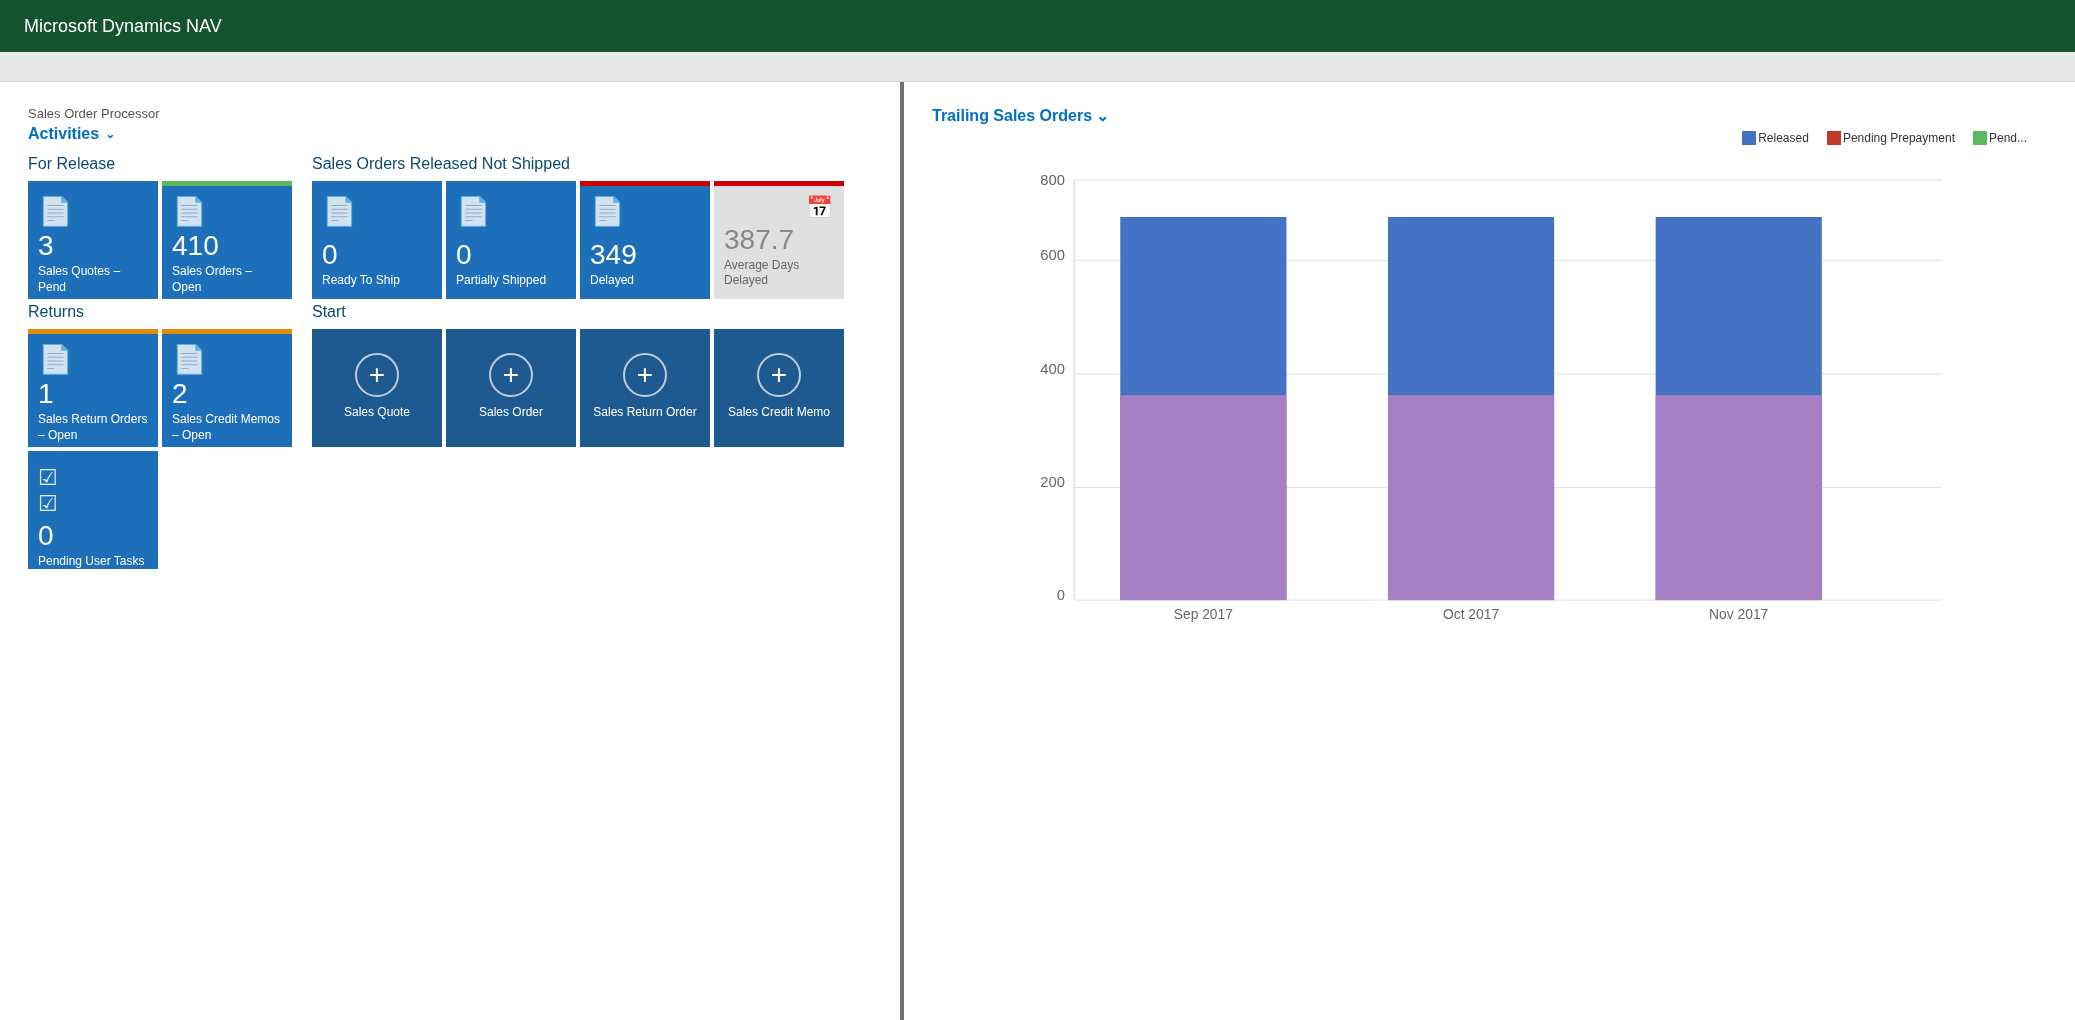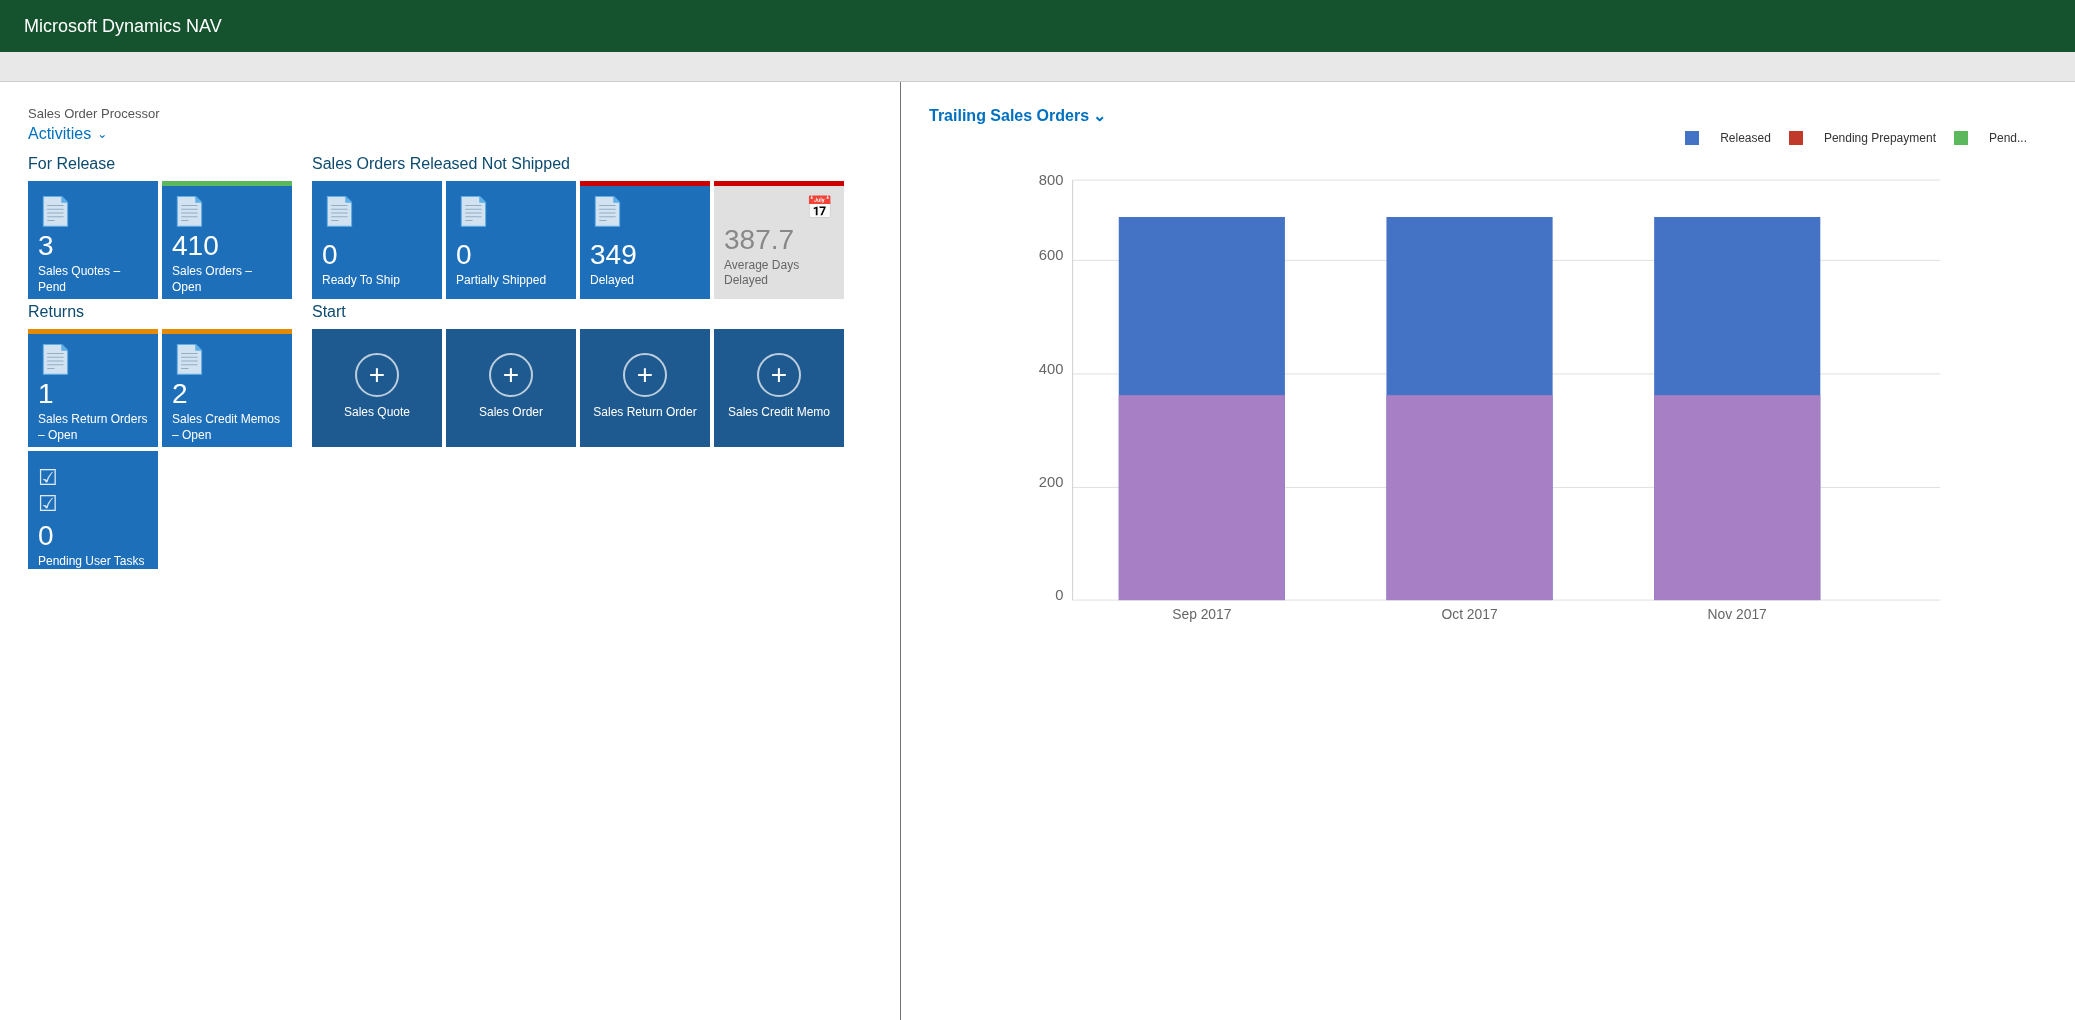--- a/index.html
+++ b/index.html
@@ -32,40 +32,40 @@
 
     .left-panel {
       width: 900px;
       padding: 24px 28px;
       flex-shrink: 0;
     }
 
     .right-panel {
       flex: 1;
       padding: 24px 28px;
-      border-left: 1px solid #737373;
+      border-left: 4px solid #737373;
     }
 
     .role-label {
       font-size: 13px;
       color: #555;
       margin-bottom: 4px;
     }
 
     .company-name {
       font-size: 32px;
       font-weight: 300;
       color: #222;
       margin-bottom: 20px;
     }
 
     .section-header {
       font-size: 16px;
       color: #0070c0;
-      font-weight: 400;
+      font-weight: 700;
       margin-bottom: 12px;
       display: flex;
       align-items: center;
       gap: 4px;
       cursor: pointer;
     }
 
     .section-header .chevron {
       font-size: 12px;
       margin-left: 2px;
@@ -197,21 +197,21 @@
       margin-bottom: 12px;
       font-size: 12px;
       color: #333;
       justify-content: flex-end;
       padding-right: 20px;
     }
 
     .legend-item {
       display: flex;
       align-items: center;
-      gap: 21px;
+      gap: 2px;
     }
 
     .legend-dot {
       width: 14px;
       height: 14px;
       display: inline-block;
     }
 
     .chart-container {
       position: relative;

